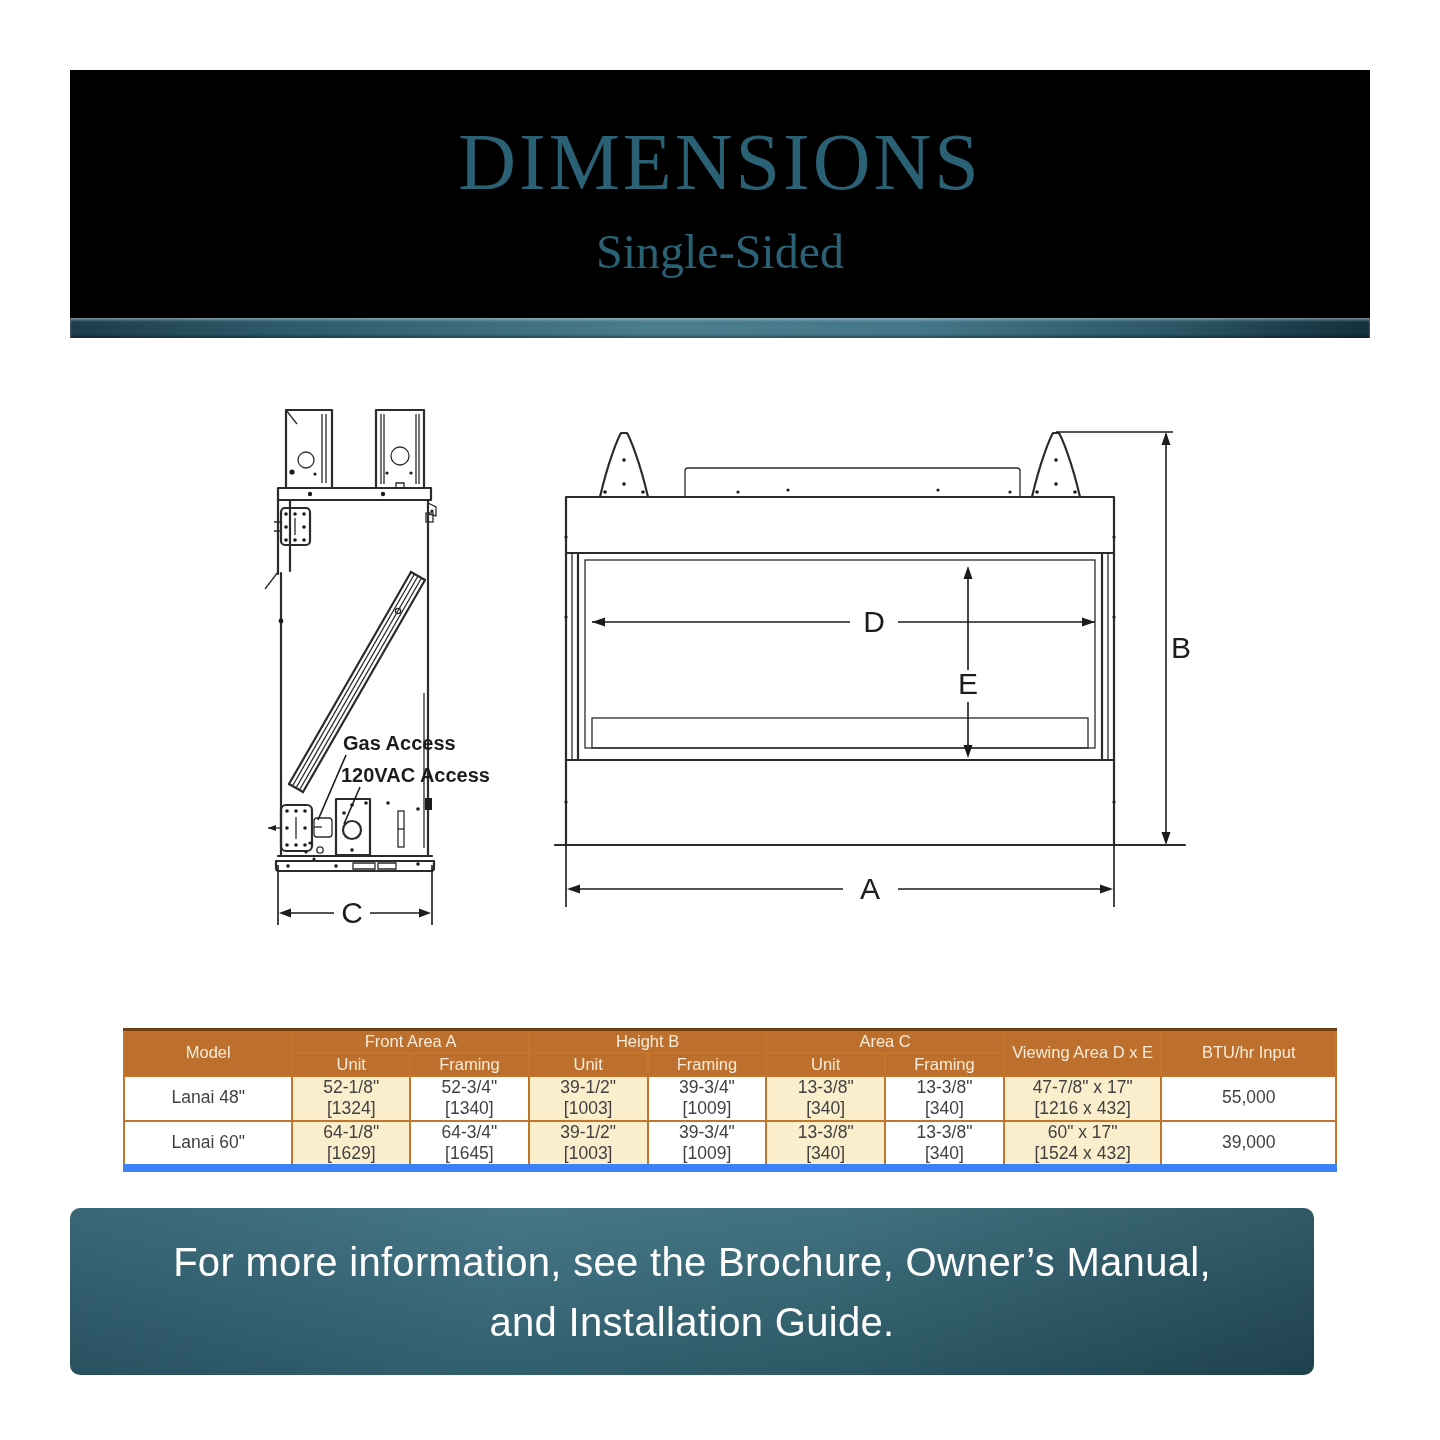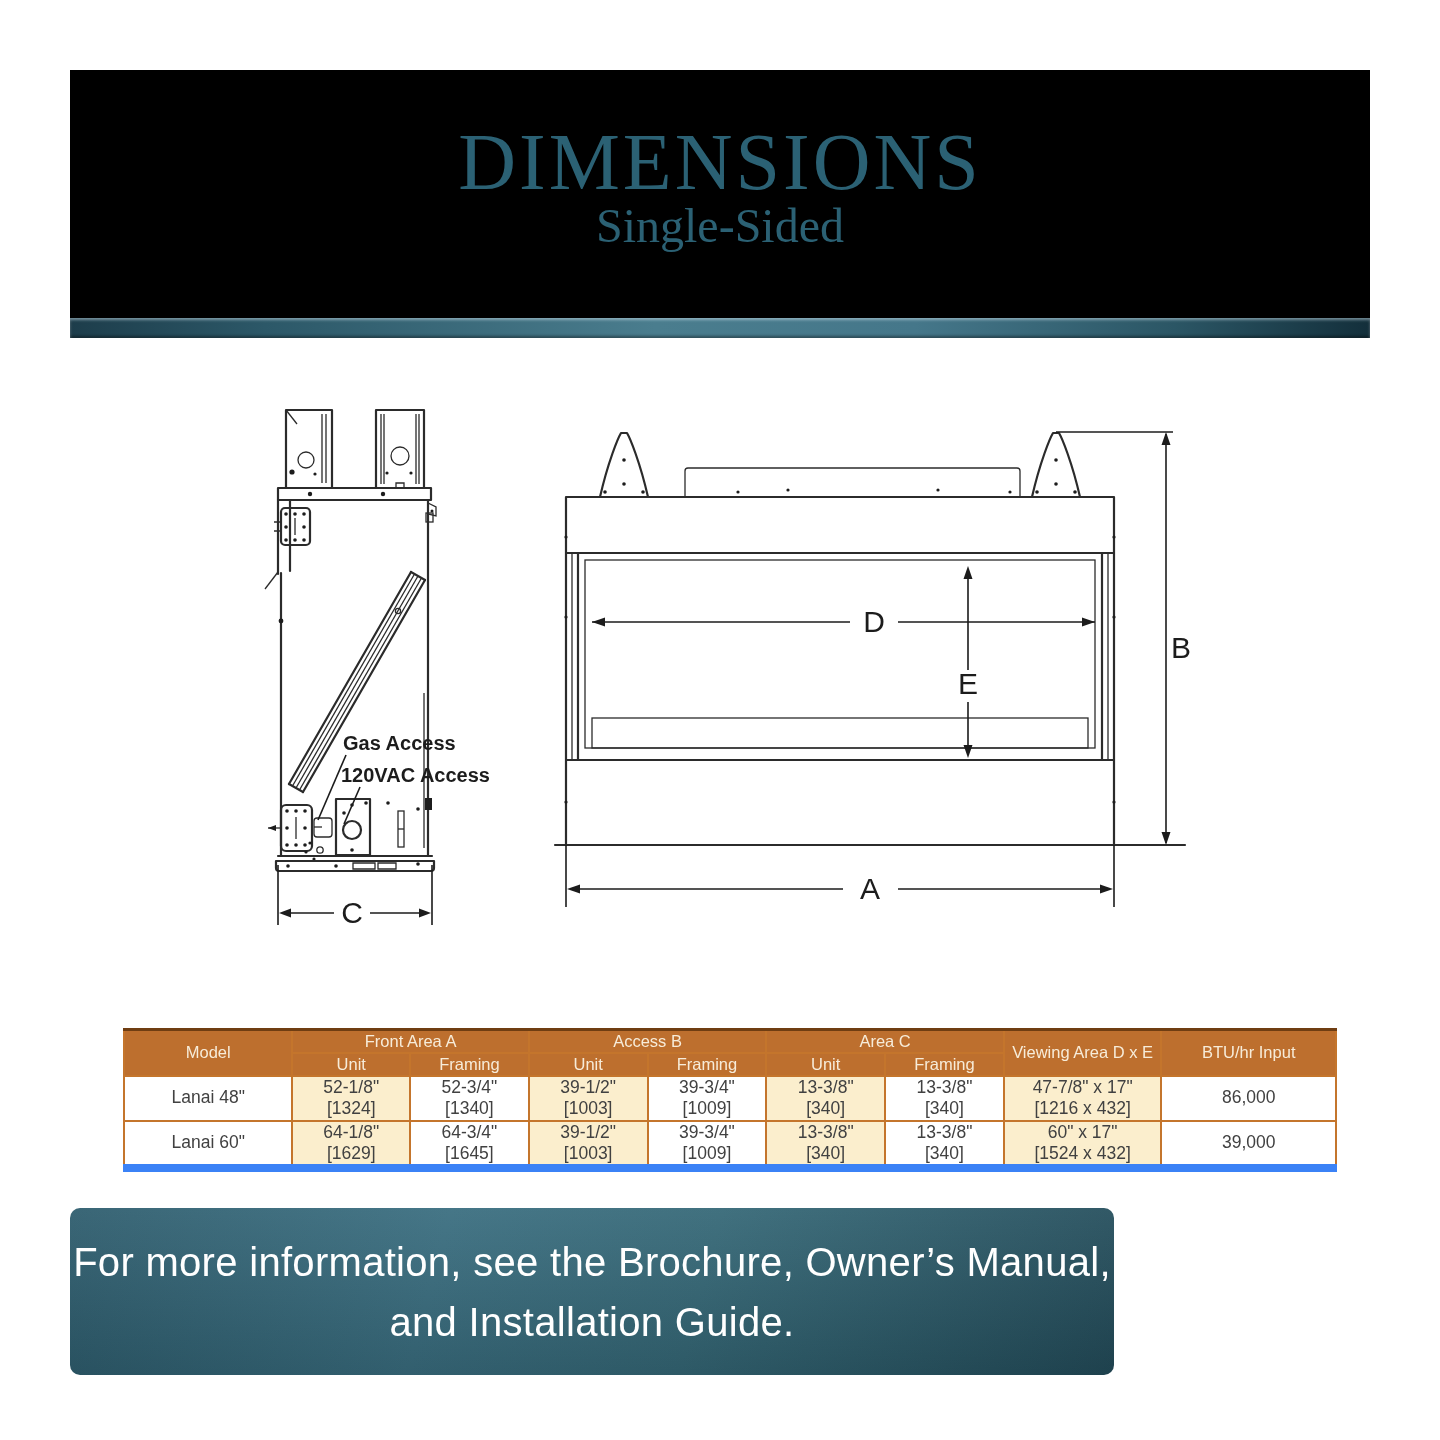--- a/index.html
+++ b/index.html
@@ -3,21 +3,21 @@
 <meta charset="utf-8">
 <style>
   * { margin:0; padding:0; box-sizing:border-box; }
   html,body { width:1440px; height:1440px; background:#ffffff; font-family:"Liberation Sans", sans-serif; }
   .page { position:relative; width:1440px; height:1440px; background:#ffffff; overflow:hidden; }
 
   
   .header-panel { position:absolute; left:70px; top:70px; width:1300px; height:248px; background:#000000; text-align:center; }
   .title { margin-top:52px; font-family:"Liberation Serif", serif; font-size:80px; font-weight:500;
            letter-spacing:3px; color:#2b6174; line-height:1; }
-  .subtitle { font-family:"Liberation Serif", serif; font-size:48px; font-weight:400;
+  .subtitle { margin-top:26px; font-family:"Liberation Serif", serif; font-size:48px; font-weight:400;
               color:#2b6174; line-height:1; }
   .divider { position:absolute; left:70px; top:318px; width:1300px; height:20px;
              background:linear-gradient(90deg,#1d3d4b 0%,#2c5868 15%,#4a7d8e 45%,#45778a 65%,#2b5665 85%,#132f3b 100%);
              box-shadow: inset 0 2px 3px rgba(210,230,240,.5), inset 0 -2px 3px rgba(0,0,0,.4); }
 
   
   .svg-side  { position:absolute; left:248px; top:393px; }
   .svg-front { position:absolute; left:548px; top:402px; }
   svg { overflow:visible; }
   .ln   { stroke:#2b2b2b; stroke-width:2.2; fill:none; stroke-linejoin:round; stroke-linecap:round; }
@@ -31,24 +31,24 @@
   
   table.spec { position:absolute; left:123px; top:1028px; width:1214px; border-collapse:collapse; table-layout:fixed;
                border-top:3px solid #6f3d12; border-bottom:8px solid #3b82f6; font-family:"Liberation Sans", sans-serif; }
   table.spec th, table.spec td { border:2px solid #c4752c; text-align:center; vertical-align:middle; }
   table.spec th { background:#bd6f2e; color:#f7ecd9; font-weight:400; font-size:16.5px; height:23px; }
   table.spec td { background:#ffffff; color:#414141; font-size:17.5px; height:45px; line-height:1.22; }
   table.spec td.cream { background:#fbeecd; }
   .mm { display:block; }
 
   
-  .footer-band { position:absolute; left:70px; top:1208px; width:1044px; height:167px; border-radius:10px;
+  .footer-band { position:absolute; left:70px; top:1208px; width:1244px; height:167px; border-radius:10px;
                  background-image:linear-gradient(180deg, rgba(255,255,255,0.06), rgba(0,0,0,0.14)),
                                   linear-gradient(105deg,#2e5d6e 0%,#3a6e80 35%,#356877 60%,#234c5a 100%);
-                 display:flex; align-items:center; }
+                 display:flex; align-items:center; justify-content:center; }
   .footer-text { width:1100px; text-align:center; color:#ffffff; font-size:40px; line-height:1.5; letter-spacing:.3px; }
 </style>
 </head>
 <body>
 
 <div class="page">
 
   <div class="header-panel">
     <div class="title">DIMENSIONS</div>
     <div class="subtitle">Single-Sided</div>
@@ -270,21 +270,21 @@
       <col style="width:9.8%">
         <col style="width:9.8%">
         <col style="width:9.8%">
         <col style="width:13.0%">
         <col style="width:14.4%">
     </colgroup>
     <thead>
       <tr>
         <th rowspan="2">Model</th>
         <th colspan="2">Front Area A</th>
-        <th colspan="2">Access B</th>
+        <th colspan="2">Height B</th>
         <th colspan="2">Area C</th>
         <th rowspan="2">Viewing Area D x E</th>
         <th rowspan="2">BTU/hr Input</th>
       </tr>
       <tr>
         <th>Unit</th>
         <th>Framing</th>
         <th>Unit</th>
         <th>Framing</th>
         <th>Unit</th>
@@ -294,21 +294,21 @@
     <tbody>
       <tr>
         <td>Lanai 48"</td>
         <td class="cream"><span>52-1/8"</span><span class="mm">[1324]</span></td>
         <td><span>52-3/4"</span><span class="mm">[1340]</span></td>
         <td class="cream"><span>39-1/2"</span><span class="mm">[1003]</span></td>
         <td><span>39-3/4"</span><span class="mm">[1009]</span></td>
         <td class="cream"><span>13-3/8"</span><span class="mm">[340]</span></td>
         <td><span>13-3/8"</span><span class="mm">[340]</span></td>
         <td class="cream"><span>47-7/8" x 17"</span><span class="mm">[1216 x 432]</span></td>
-        <td>86,000</td>
+        <td>55,000</td>
       </tr>
       <tr>
         <td>Lanai 60"</td>
         <td class="cream"><span>64-1/8"</span><span class="mm">[1629]</span></td>
         <td><span>64-3/4"</span><span class="mm">[1645]</span></td>
         <td class="cream"><span>39-1/2"</span><span class="mm">[1003]</span></td>
         <td><span>39-3/4"</span><span class="mm">[1009]</span></td>
         <td class="cream"><span>13-3/8"</span><span class="mm">[340]</span></td>
         <td><span>13-3/8"</span><span class="mm">[340]</span></td>
         <td class="cream"><span>60" x 17"</span><span class="mm">[1524 x 432]</span></td>

